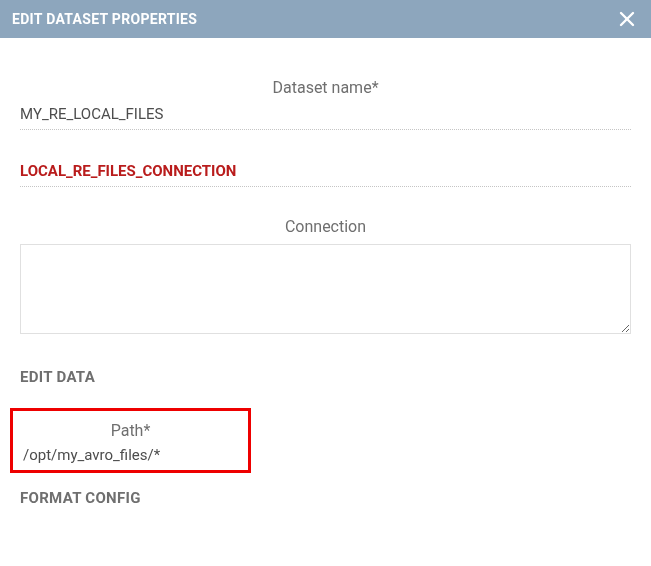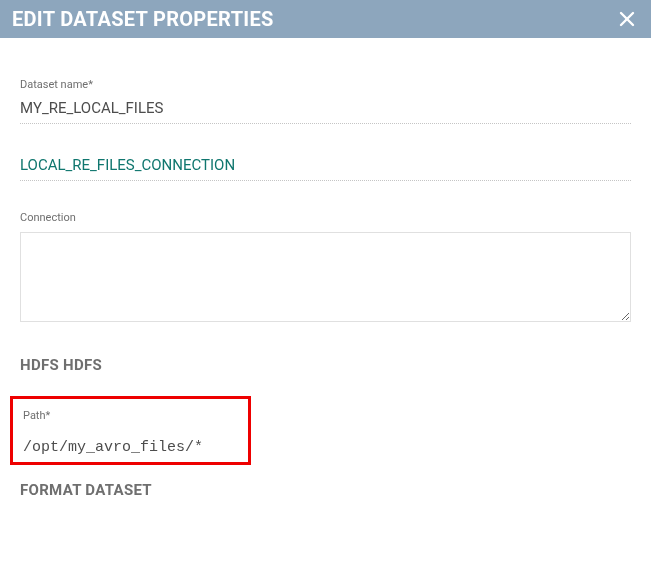--- a/index.html
+++ b/index.html
@@ -13,58 +13,60 @@
     .dialog-header {
       background: #8da6bd;
       color: #ffffff;
       display: flex;
       justify-content: space-between;
       align-items: center;
       padding: 9px 14px 9px 12px;
       height: 38px;
     }
     .dialog-title {
-      font-size: 20px;
+      font-size: 14px;
       font-weight: 700;
       letter-spacing: 0.3px;
     }
     .close-btn {
       cursor: pointer;
       display: flex;
       align-items: center;
       justify-content: center;
       width: 20px;
       height: 20px;
     }
     .close-btn svg { stroke: #ffffff; }
     .dialog-body {
       padding: 40px 20px 0 20px;
     }
     .field {
       margin-bottom: 30px;
     }
     .field-label {
-      font-size: 11px;
+      font-size: 16px;
       color: #6f6f6f;
       display: block;
       margin-bottom: 6px;
+      text-align: center;
     }
     .text-input {
       width: 100%;
       border: none;
       border-bottom: 1px dotted #c5c5c5;
       font-size: 15px;
       color: #4d4d4d;
       padding: 2px 0 6px 0;
       outline: none;
       background: transparent;
       font-family: inherit;
     }
     .text-input.readonly {
-      color: #0f766e;
+      color: #b91c1c;
+      font-weight: bold;
     }
     .textarea-input {
       width: 100%;
       height: 90px;
       border: 1px solid #e0e0e0;
       font-size: 14px;
       color: #4d4d4d;
       padding: 6px 8px;
       outline: none;
       resize: both;
@@ -80,26 +82,25 @@
       margin-bottom: 22px;
     }
     .highlight-box {
       border: 3px solid #ee0000;
       padding: 10px 10px 6px 10px;
       margin-left: -10px;
       margin-right: 380px;
       margin-bottom: 16px;
     }
     .highlight-box .field-label {
-      margin-bottom: 14px;
+      margin-bottom: 4px;
     }
     .highlight-box .text-input {
       border-bottom: none;
       padding-bottom: 0;
-      font-family: Liberation Mono, monospace;
     }
     .section-title.format {
       margin-top: 0;
     }
   </style>
 </head>
 <body>
 
 <div class="dialog-header">
   <span class="dialog-title">EDIT DATASET PROPERTIES</span>
@@ -120,22 +121,22 @@
 
   <div class="field">
     <input type="text" class="text-input readonly" value="LOCAL_RE_FILES_CONNECTION" style="">
   </div>
 
   <div class="field">
     <label class="field-label">Connection</label>
     <textarea class="textarea-input" style=""></textarea>
   </div>
 
-  <div class="section-title">HDFS HDFS</div>
+  <div class="section-title">EDIT DATA</div>
 
   <div class="highlight-box">
     <label class="field-label">Path*</label>
     <input type="text" class="text-input" value="/opt/my_avro_files/*" style="">
   </div>
 
-  <div class="section-title format">FORMAT DATASET</div>
+  <div class="section-title format">FORMAT CONFIG</div>
 
 </div>
 
 </body></html>

